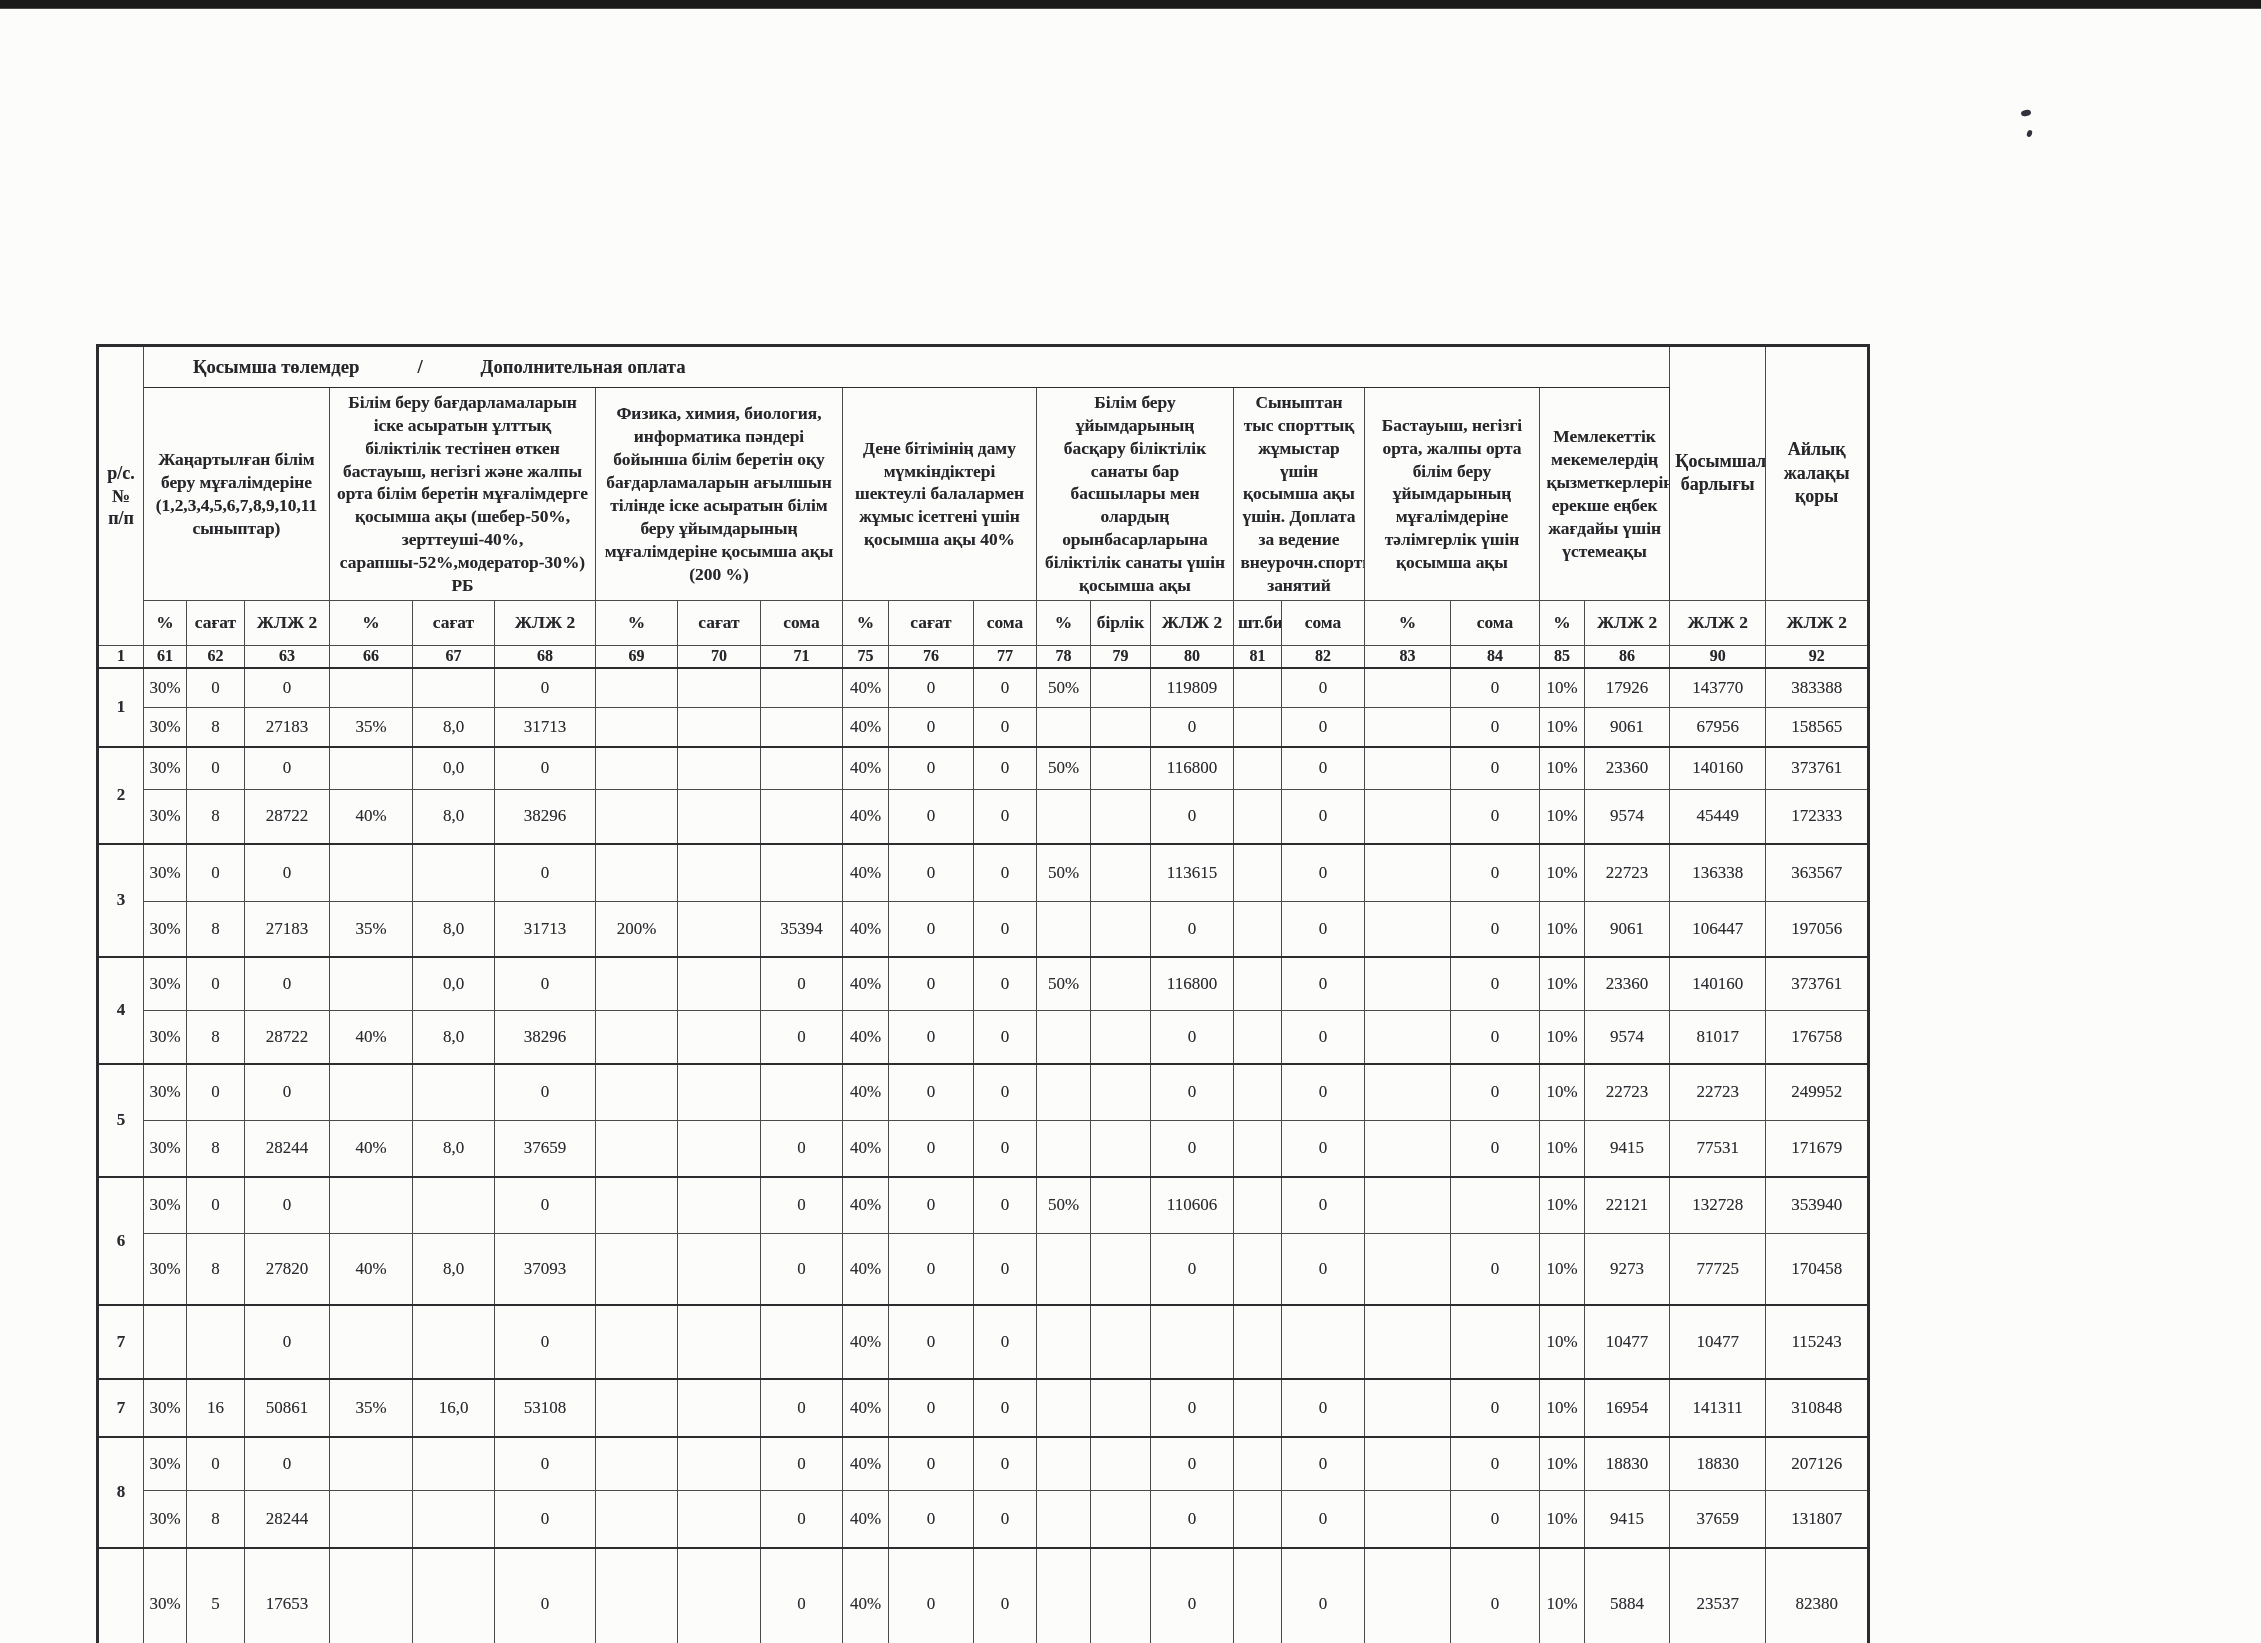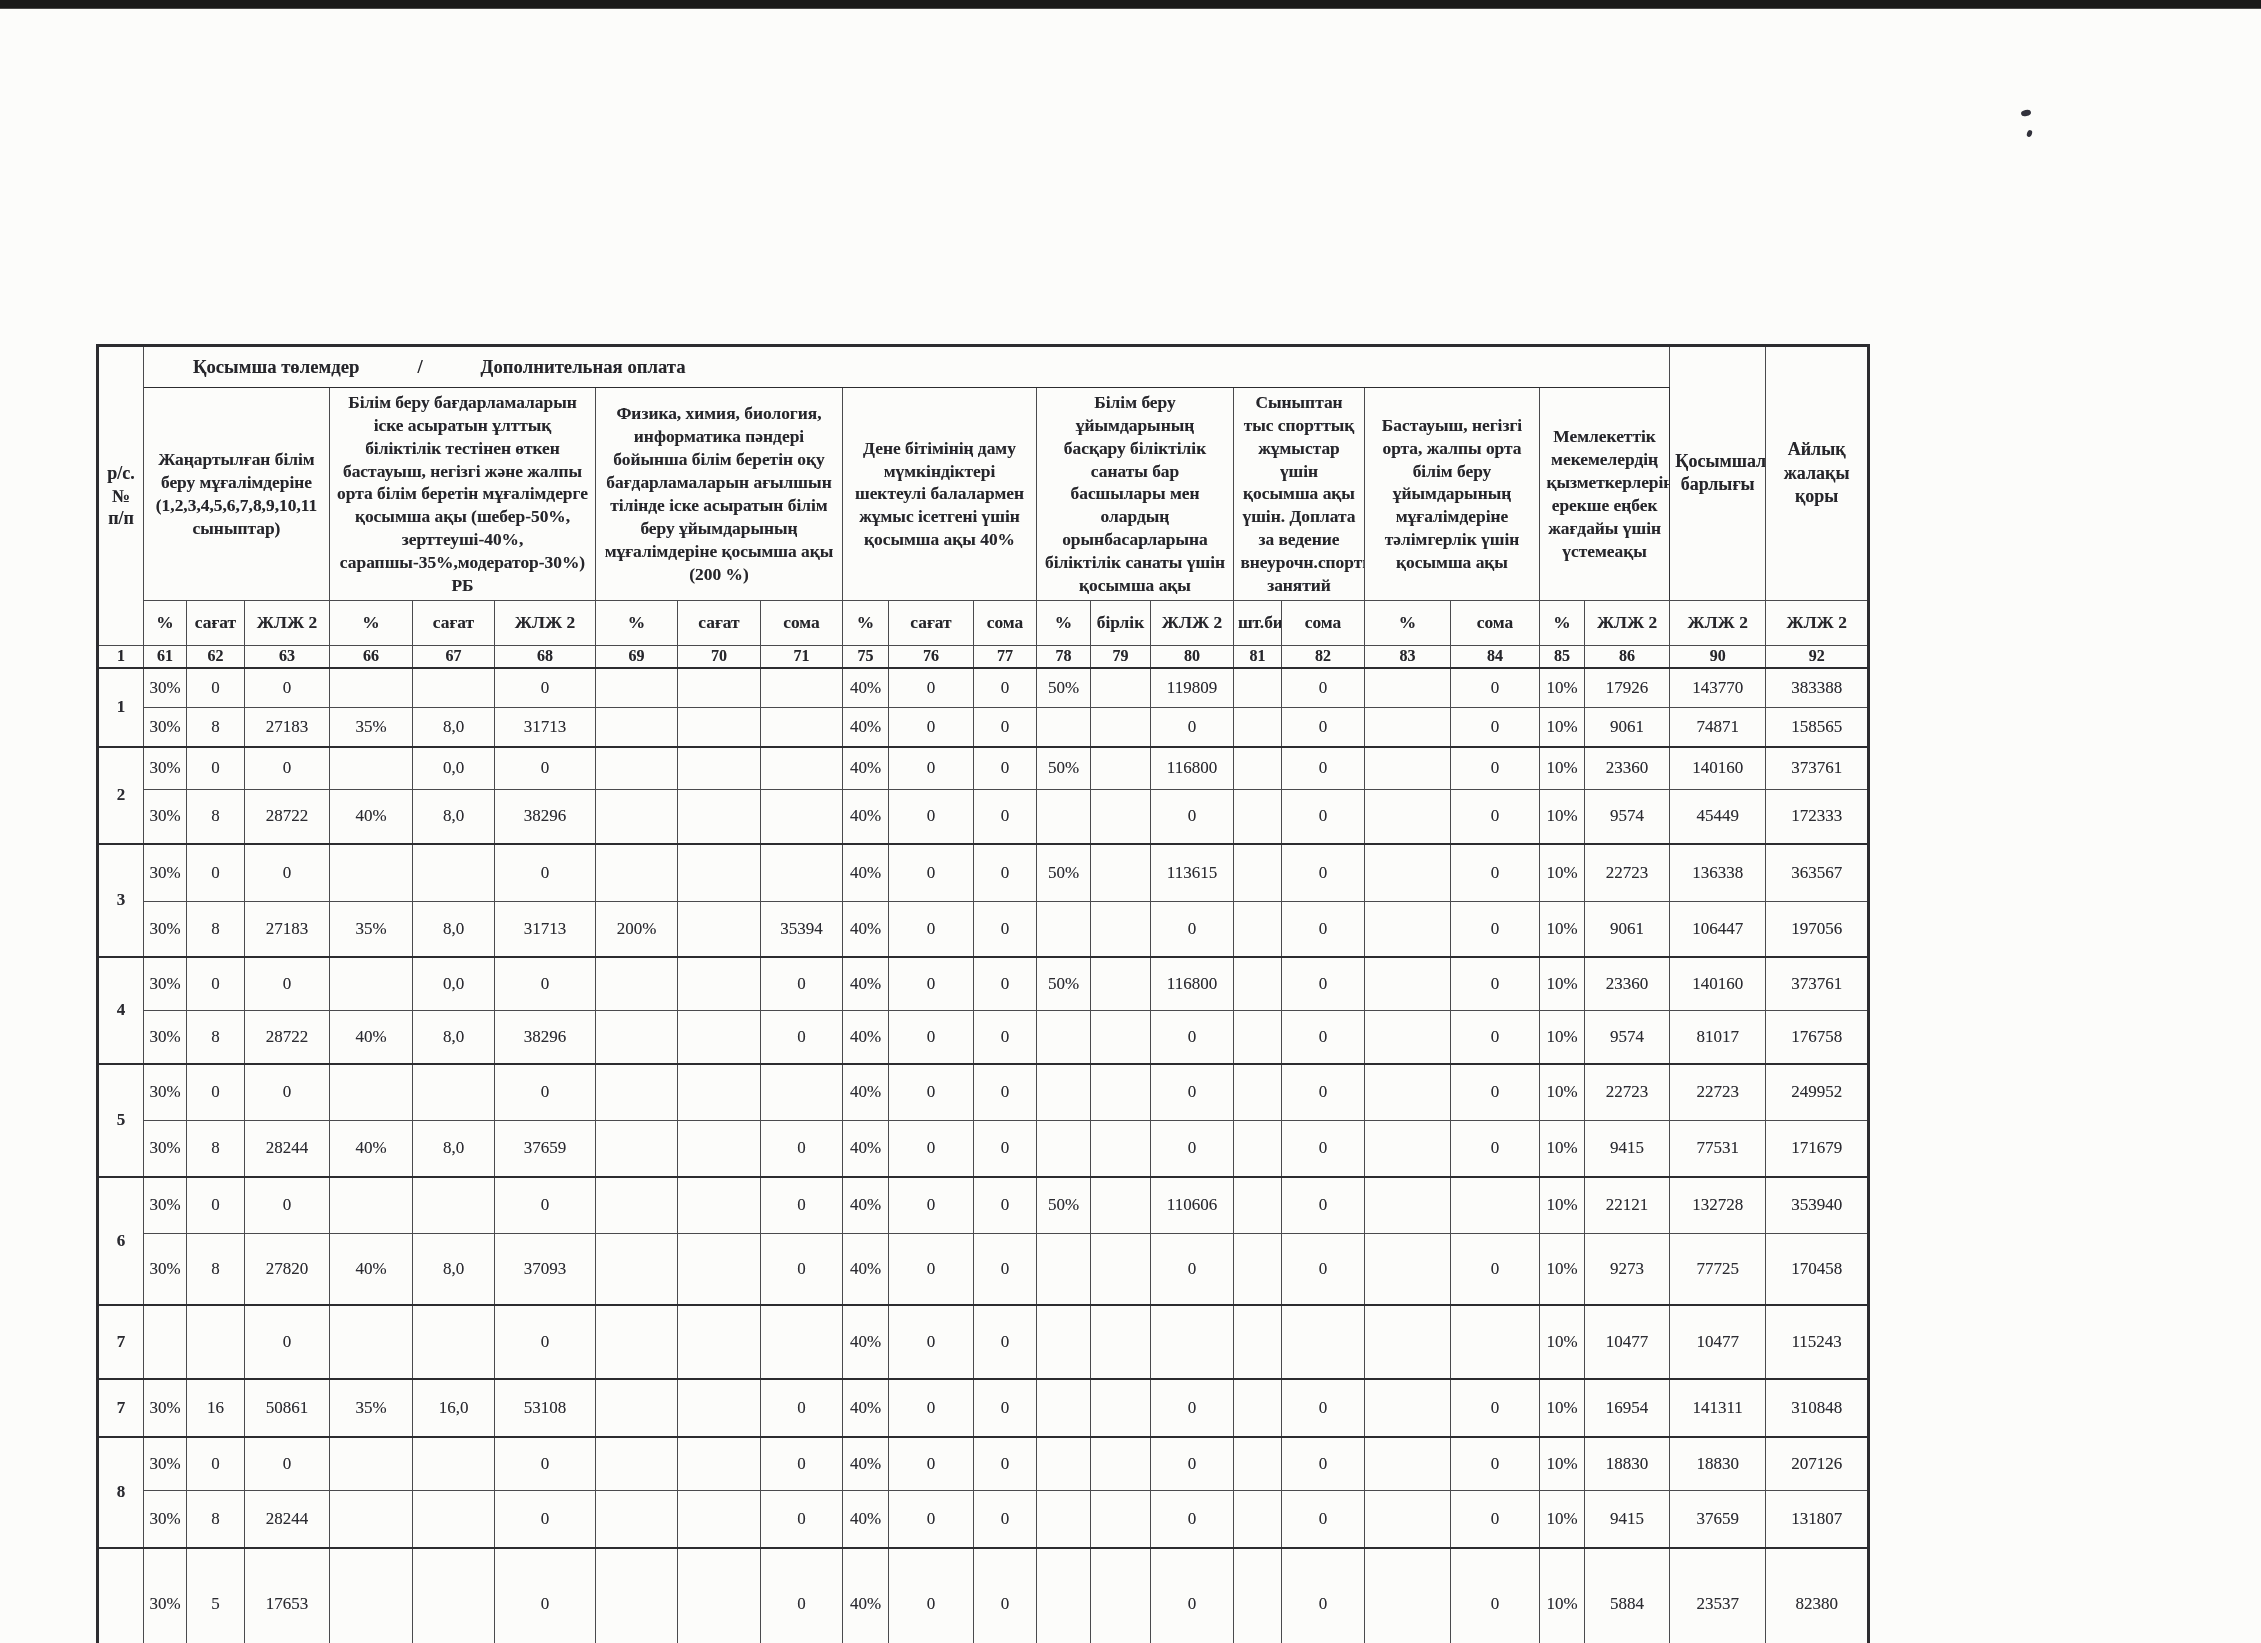--- a/index.html
+++ b/index.html
@@ -103,21 +103,21 @@
             <span>Қосымша төлемдер</span>
             <span>/</span>
             <span>Дополнительная оплата</span>
           </div>
         </th>
         <th class="tallcol tL" rowspan="2">Қосымшалар барлығы</th>
         <th class="tallcol tL" rowspan="2">Айлық жалақы қоры</th>
       </tr>
       <tr class="grouprow">
         <th class="ghead tL" colspan="3">Жаңартылған білім беру мұғалімдеріне (1,2,3,4,5,6,7,8,9,10,11 сыныптар)</th>
-        <th class="ghead tL" colspan="3">Білім беру бағдарламаларын іске асыратын ұлттық біліктілік тестінен өткен бастауыш, негізгі және жалпы орта білім беретін мұғалімдерге қосымша ақы (шебер-50%, зерттеуші-40%, сарапшы-35%,модератор-30%) РБ</th>
+        <th class="ghead tL" colspan="3">Білім беру бағдарламаларын іске асыратын ұлттық біліктілік тестінен өткен бастауыш, негізгі және жалпы орта білім беретін мұғалімдерге қосымша ақы (шебер-50%, зерттеуші-40%, сарапшы-52%,модератор-30%) РБ</th>
         <th class="ghead tL" colspan="3">Физика, химия, биология, информатика пәндері бойынша білім беретін оқу бағдарламаларын ағылшын тілінде іске асыратын білім беру ұйымдарының мұғалімдеріне  қосымша ақы (200 %)</th>
         <th class="ghead tL" colspan="3">Дене бітімінің даму мүмкіндіктері шектеулі балалармен жұмыс ісетгені үшін қосымша ақы 40%</th>
         <th class="ghead tL" colspan="3">Білім беру ұйымдарының басқару біліктілік санаты бар басшылары мен олардың орынбасарларына біліктілік санаты үшін қосымша ақы</th>
         <th class="ghead tL" colspan="2">Сыныптан тыс спорттық жұмыстар үшін қосымша ақы үшін.  Доплата за ведение внеурочн.спортивных занятий</th>
         <th class="ghead tL" colspan="2">Бастауыш, негізгі орта, жалпы орта білім беру ұйымдарының мұғалімдеріне тәлімгерлік үшін қосымша ақы</th>
         <th class="ghead tL" colspan="2">Мемлекеттік мекемелердің қызметкерлеріне ерекше еңбек жағдайы үшін үстемеақы</th>
       </tr>
       <tr class="subrow" id="subhead-row">
           <th class="sub tL">%</th>
           <th class="sub">сағат</th>
@@ -212,21 +212,21 @@
           <td>0</td>
           <td class="tL"></td>
           <td></td>
           <td>0</td>
           <td class="tL"></td>
           <td>0</td>
           <td class="tL"></td>
           <td>0</td>
           <td class="tL">10%</td>
           <td>9061</td>
-          <td class="tL">74871</td>
+          <td class="tL">67956</td>
           <td class="tL">158565</td>
         </tr>
         <tr class="gtop" style="height: 43px;">
           <td class="rownum" rowspan="2">2</td>
           <td class="tL">30%</td>
           <td>0</td>
           <td>0</td>
           <td class="tL"></td>
           <td>0,0</td>
           <td>0</td>

